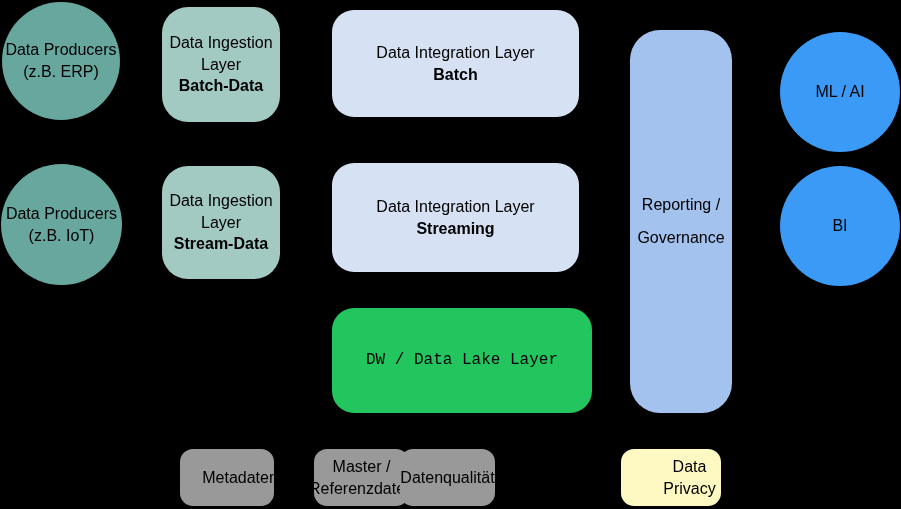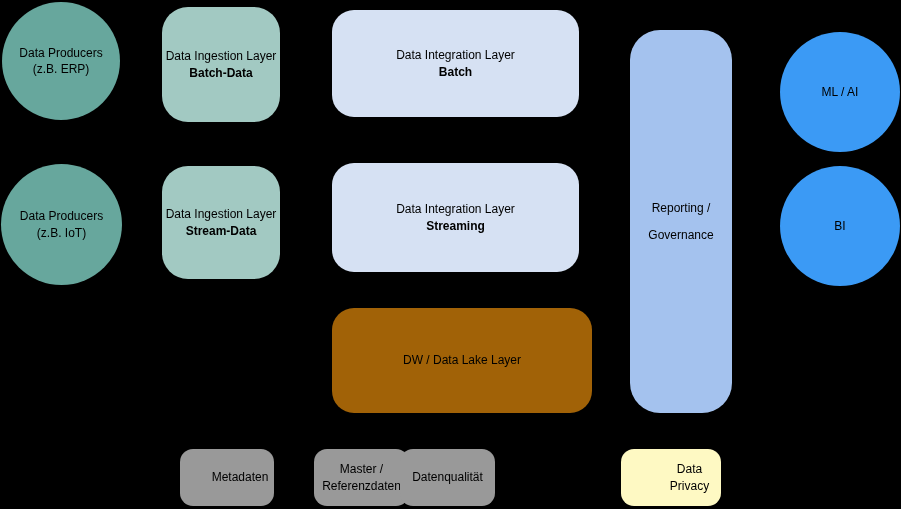--- a/index.html
+++ b/index.html
@@ -13,21 +13,21 @@
     font-family: "Liberation Sans", sans-serif;
     color: #000;
   }
   .node {
     position: absolute;
     display: flex;
     flex-direction: column;
     align-items: center;
     justify-content: center;
     text-align: center;
-    font-size: 12px;
+    font-size: 16px;
     line-height: 1.35;
     box-sizing: border-box;
   }
   .circle { border-radius: 50%; }
   .line2-bold { font-weight: bold; }
 
   
   .producer-erp { left: 2px;  top: 2px;   width: 118px; height: 118px; }
   .producer-iot { left: 1px;  top: 164px; width: 121px; height: 121px; }
 
@@ -81,21 +81,21 @@
 
   <div class="node integration-batch" style="background-color: rgb(214, 225, 243);">
     <span>Data Integration Layer</span>
     <span class="line2-bold">Batch</span>
   </div>
   <div class="node integration-streaming" style="background-color: rgb(214, 225, 243);">
     <span>Data Integration Layer</span>
     <span class="line2-bold">Streaming</span>
   </div>
 
-  <div class="node dw-layer" style="background-color: #a16207;">
+  <div class="node dw-layer" style="background-color: #22c55e; font-family: Liberation Mono, monospace;">
     <span>DW / Data Lake Layer</span>
   </div>
 
   <div class="node reporting" style="background-color: rgb(164, 194, 238);">
     <span>Reporting /</span>
     <span>Governance</span>
   </div>
 
   <div class="node circle consumer-bi" style="background-color: rgb(59, 154, 245);">
     <span>BI</span>

